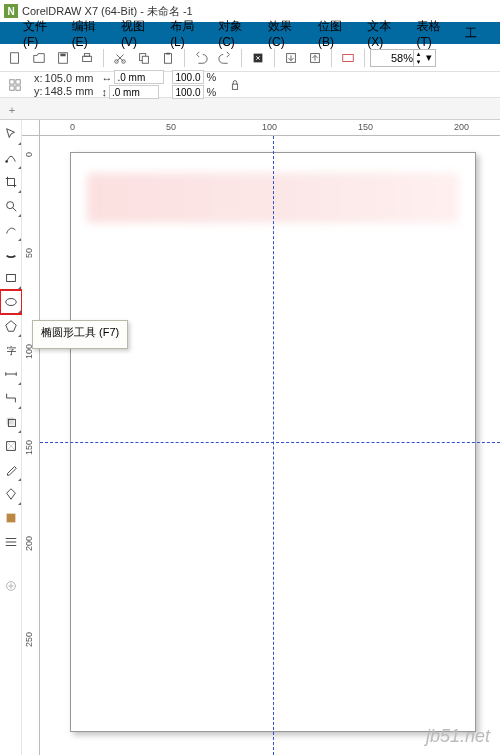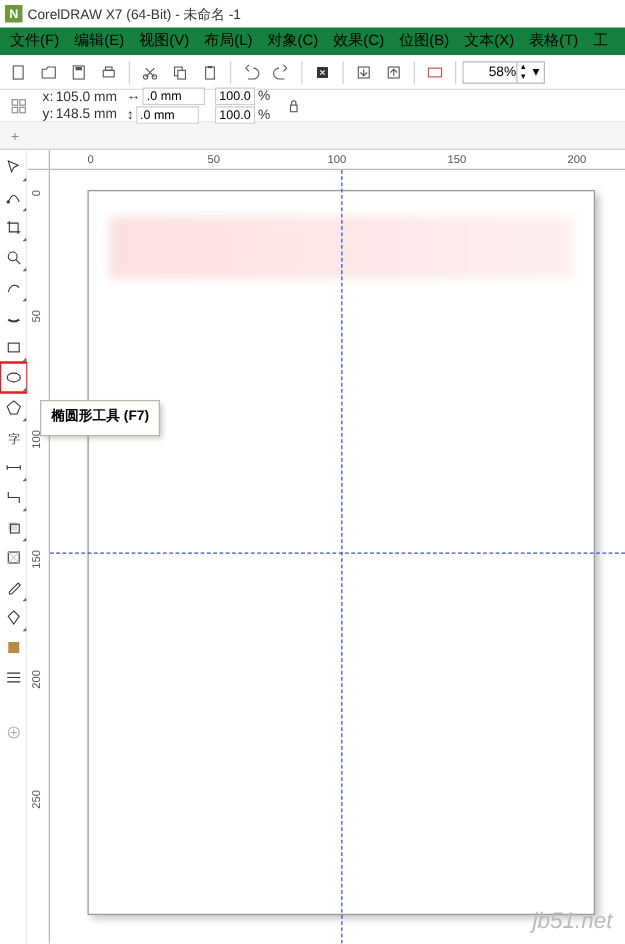--- a/index.html
+++ b/index.html
@@ -1,20 +1,20 @@
 <!DOCTYPE html>
 <html><head>
 <meta charset="utf-8">
 <style>
 *{box-sizing:border-box;margin:0;padding:0;font-family:"Microsoft YaHei",SimSun,sans-serif;font-size:11px}
 body{width:500px;height:755px;background:#fff;overflow:hidden;position:relative}
 .titlebar{height:22px;background:#fff;display:flex;align-items:center;padding:0 4px;gap:4px}
 .appicon{width:14px;height:14px;background:#6b9b3c;display:flex;align-items:center;justify-content:center;color:#fff;font-weight:bold;font-size:10px}
 .title-text{font-size:11px;color:#333}
-.menubar{height:22px;background:#15803d;display:flex;align-items:flex-start;padding:0 2px}
+.menubar{height:22px;background:#0369a1;display:flex;align-items:center;padding:0 17px}
 .menu-item{padding:2px 6px;cursor:default;font-size:12px}
 .toolbar{height:28px;background:#fff;border-bottom:1px solid #e0e0e0;display:flex;align-items:center;padding:0 4px;gap:2px}
 .tbtn{width:22px;height:22px;display:flex;align-items:center;justify-content:center;cursor:pointer;color:#555}
 .tbtn svg{width:14px;height:14px}
 .sep{width:1px;height:18px;background:#d0d0d0;margin:0 3px}
 .zoom-box{display:flex;align-items:center;border:1px solid #bbb;height:18px;background:#fff}
 .zoom-box input{width:42px;border:none;text-align:right;font-size:11px;outline:none}
 .zoom-btns{display:flex;flex-direction:column}
 .zoom-btns span{width:10px;height:8px;font-size:7px;line-height:8px;text-align:center;border-left:1px solid #bbb;cursor:pointer}
 .propbar{height:26px;background:#fff;border-bottom:1px solid #e0e0e0;display:flex;align-items:center;padding:0 4px;gap:8px}
@@ -37,21 +37,21 @@
 .vruler{position:absolute;top:16px;left:0;width:18px;bottom:0;background:#fff;border-right:1px solid #bbb}
 .rcorner{position:absolute;top:0;left:0;width:18px;height:16px;background:#fff;border-right:1px solid #bbb;border-bottom:1px solid #bbb}
 .tick{position:absolute;font-size:9px;color:#555}
 .htick{top:2px}
 .vtick{left:2px;writing-mode:vertical-rl;transform:rotate(180deg)}
 .page{position:absolute;top:32px;left:48px;width:406px;height:580px;background:#fff;border:1px solid #999;box-shadow:3px 3px 6px rgba(0,0,0,.25)}
 .pink-strip{position:absolute;top:20px;left:16px;right:16px;height:50px;background:linear-gradient(90deg,#fce0e0 0%,#fce8e8 60%,#fff0f0 100%);border-radius:4px;filter:blur(4px)}
 .guide-v{position:absolute;top:16px;bottom:0;width:0;border-left:1px dashed #3050d0}
 .guide-h{position:absolute;left:18px;right:0;height:0;border-top:1px dashed #3050d0}
 .tooltip{position:absolute;left:32px;top:320px;background:#fdfdfc;border:1px solid #b8b8a8;padding:4px 8px 6px;box-shadow:2px 2px 4px rgba(0,0,0,.2);z-index:10}
-.tooltip .tt-title{font-weight:bold;font-size:11px;margin-bottom:2px}
+.tooltip .tt-title{font-weight:normal;font-size:11px;margin-bottom:2px}
 .tooltip .tt-desc{font-size:11px;color:#333}
 .watermark{position:absolute;bottom:8px;right:10px;font-size:18px;color:#bbb;font-style:italic;z-index:20}
 </style>
 </head>
 <body>
 
 <div class="titlebar">
   <div class="appicon">N</div>
   <div class="title-text">CorelDRAW X7 (64-Bit) - 未命名 -1</div>
 </div>

